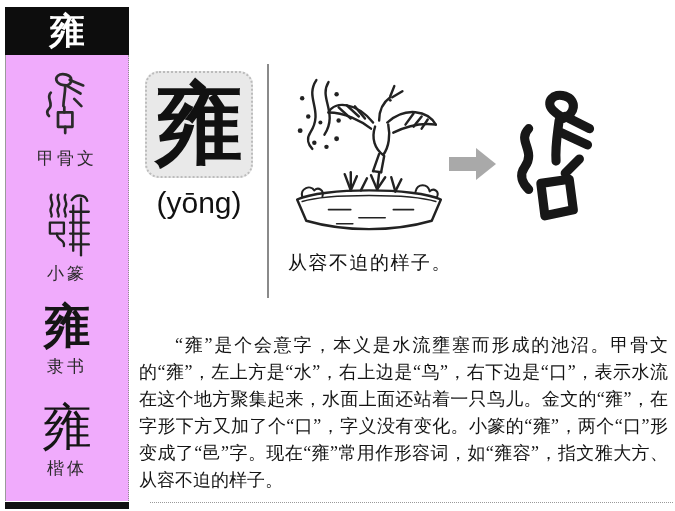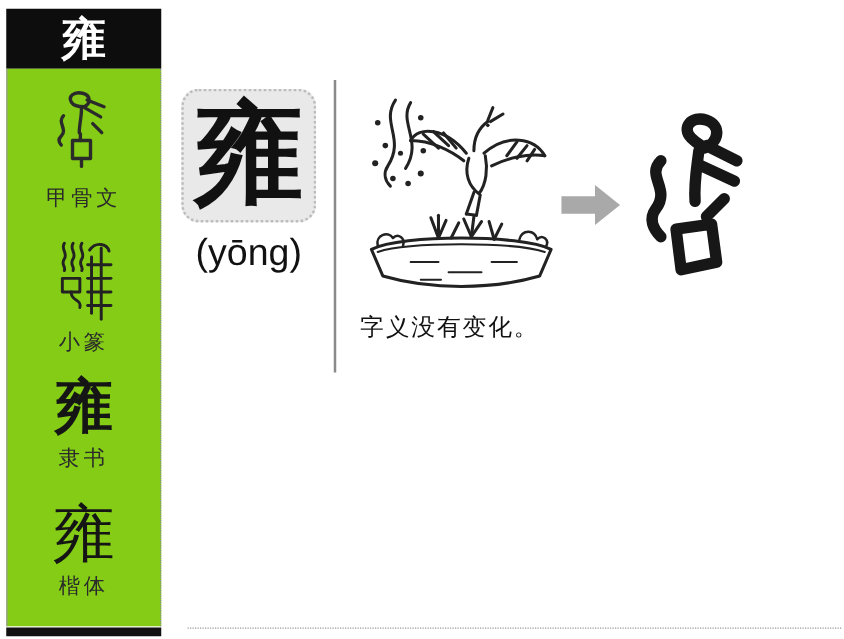--- a/index.html
+++ b/index.html
@@ -5,21 +5,21 @@
   html,body{margin:0;padding:0;}
   body{width:675px;height:511px;background:#ffffff;overflow:hidden;
        font-family:"Liberation Serif","DejaVu Serif",serif;color:#1a1a1a;}
   #page{position:relative;width:675px;height:511px;background:#fff;}
 
   
   .sidebar-header{position:absolute;left:5px;top:7px;width:124px;height:48px;
     background:#0d0d0d;display:flex;align-items:center;justify-content:center;}
   .sidebar-header .hchar{color:#ffffff;font-size:36px;font-weight:bold;line-height:1;}
   .sidebar-panel{position:absolute;left:5px;top:55px;width:122px;height:446px;
-    background:#84cc16;border-left:1px solid #9a9a9a;border-right:1px dotted #8f8f8f;
+    background:#f0abfc;border-left:1px solid #9a9a9a;border-right:1px dotted #8f8f8f;
     display:flex;flex-direction:column;align-items:center;}
   .sidebar-footer{position:absolute;left:5px;top:502px;width:124px;height:7px;background:#111;}
   .script-entry{display:flex;flex-direction:column;align-items:center;}
   .script-label{font-size:17px;color:#2a2a2a;letter-spacing:3px;margin-top:2px;}
   .script-char-li{font-size:47px;font-weight:bold;line-height:1.1;color:#151515;}
   .script-char-kai{font-size:50px;line-height:1.1;color:#151515;}
   .glyph-svg{display:block;}
 
   
   .char-box{position:absolute;left:145px;top:71px;width:108px;height:107px;
@@ -185,19 +185,22 @@
       <path d="M60,32 L84,44"></path>
       <path d="M56,48 L82,60"></path>
       <path d="M54,36 C52,52 50,62 51,76"></path>
       <path d="M60,88 L74,74"></path>
       <path d="M24,44 C12,56 32,66 20,82 C14,90 18,98 24,104"></path>
       <path d="M36,98 L64,94 L68,124 L40,130 Z"></path>
     </g>
   </svg>
 
   <div class="caption">
-    <div class="cap2">字义没有变化。</div>
-  </div>
-
+    <div class="cap2">从容不迫的样子。</div>
+  </div>
+
+  <div class="paragraph">
+    <p>“雍”是个会意字，本义是水流壅塞而形成的池沼。甲骨文的“雍”，左上方是“水”，右上边是“鸟”，右下边是“口”，表示水流在这个地方聚集起来，水面上面还站着一只鸟儿。金文的“雍”，在字形下方又加了个“口”，字义没有变化。小篆的“雍”，两个“口”形变成了“邑”字。现在“雍”常用作形容词，如“雍容”，指文雅大方、从容不迫的样子。</p>
+  </div>
 
   <div class="bottom-rule"></div>
 
 </div>
 
 </body></html>

